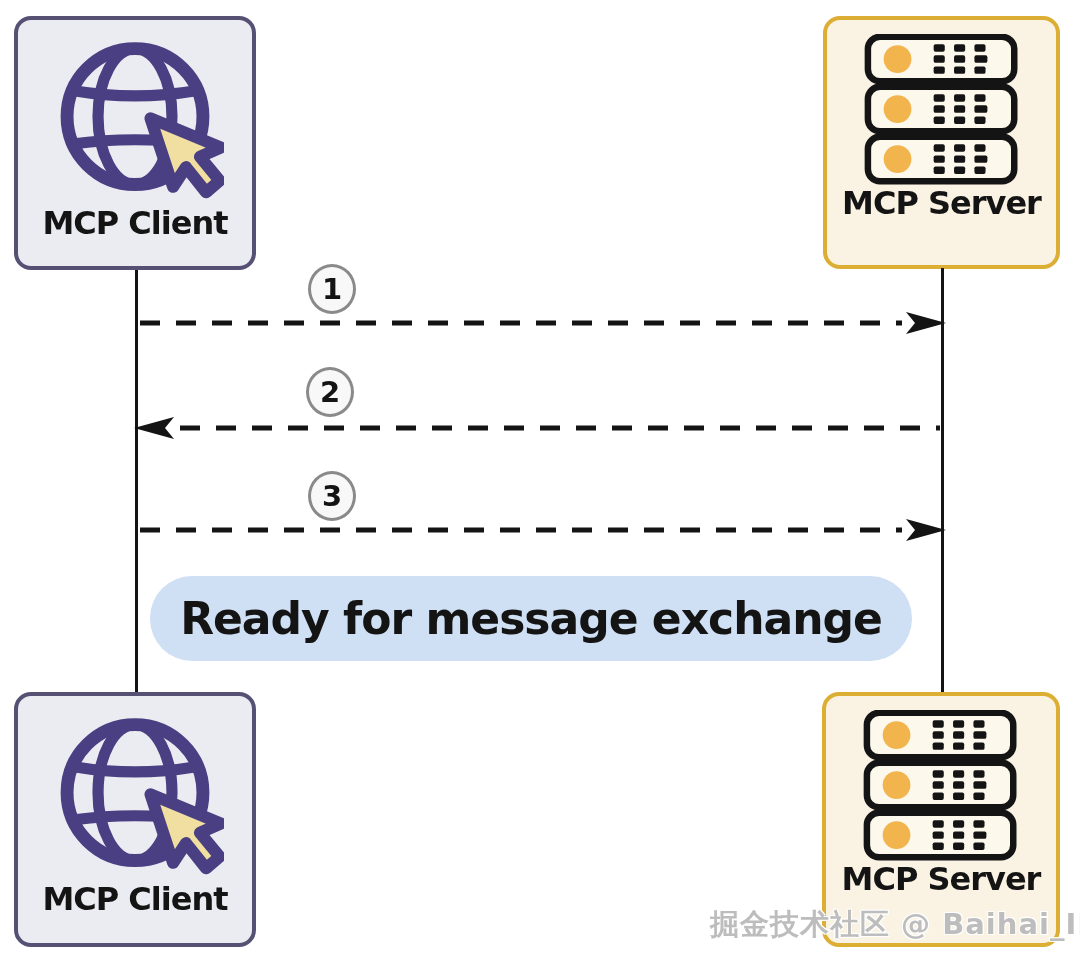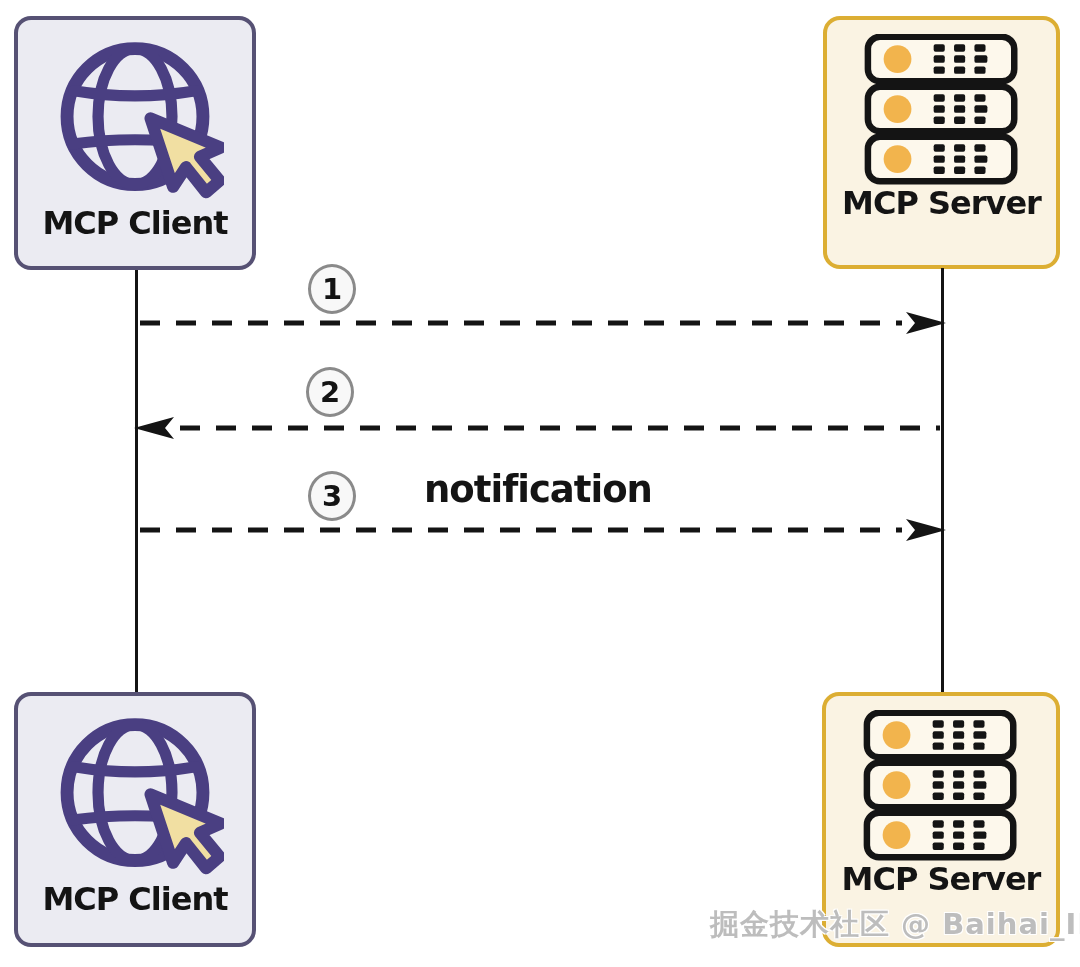--- a/index.html
+++ b/index.html
@@ -154,26 +154,28 @@
     <span>2</span>
   </div>
   <svg class="arrow arrow-2" viewBox="0 0 812 26">
     <polygon class="head" points="40,2 0,13 40,24 31,13"></polygon>
     <line class="dash" x1="46" y1="13" x2="806" y2="13"></line>
   </svg>
 
   <div class="step step-3">
     <span>3</span>
   </div>
-  <div class="msg-label msg-label-3">notification</div>
   <svg class="arrow arrow-3" viewBox="0 0 812 26">
     <line class="dash" x1="6" y1="13" x2="768" y2="13"></line>
     <polygon class="head" points="772,2 812,13 772,24 781,13"></polygon>
   </svg>
 
+  <div class="banner">
+    <span class="banner-text">Ready for message exchange</span>
+  </div>
 
   <div class="node client client-bottom">
     <svg viewBox="0 0 200 200" width="178" height="172">
         <use href="#globe-cursor"></use>
       </svg>
     <div class="node-label">MCP Client</div>
   </div>
 
   <div class="node server server-bottom">
     <svg viewBox="0 0 190 164" width="176" height="152">

